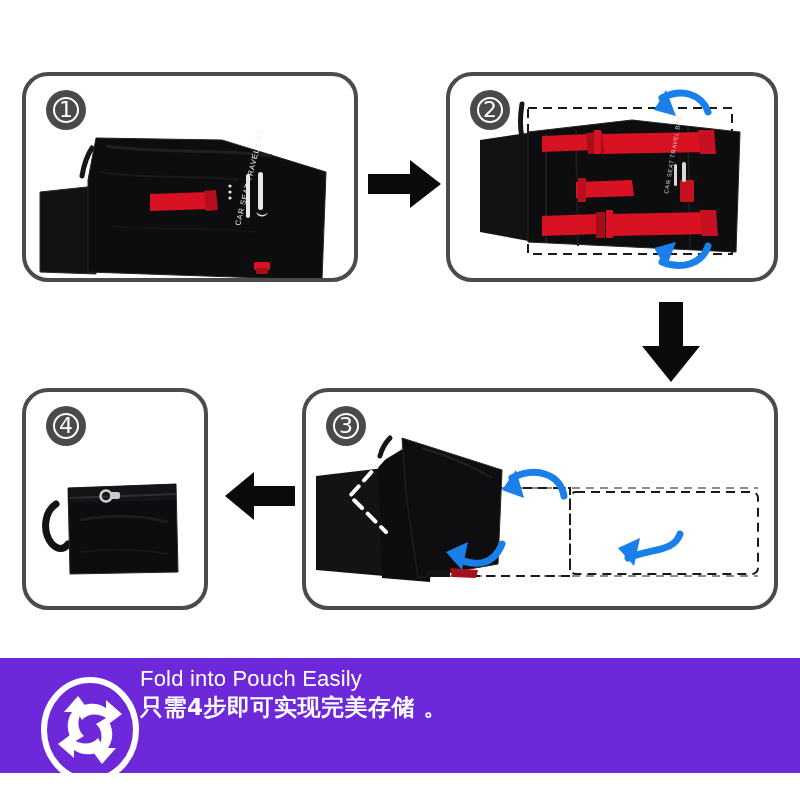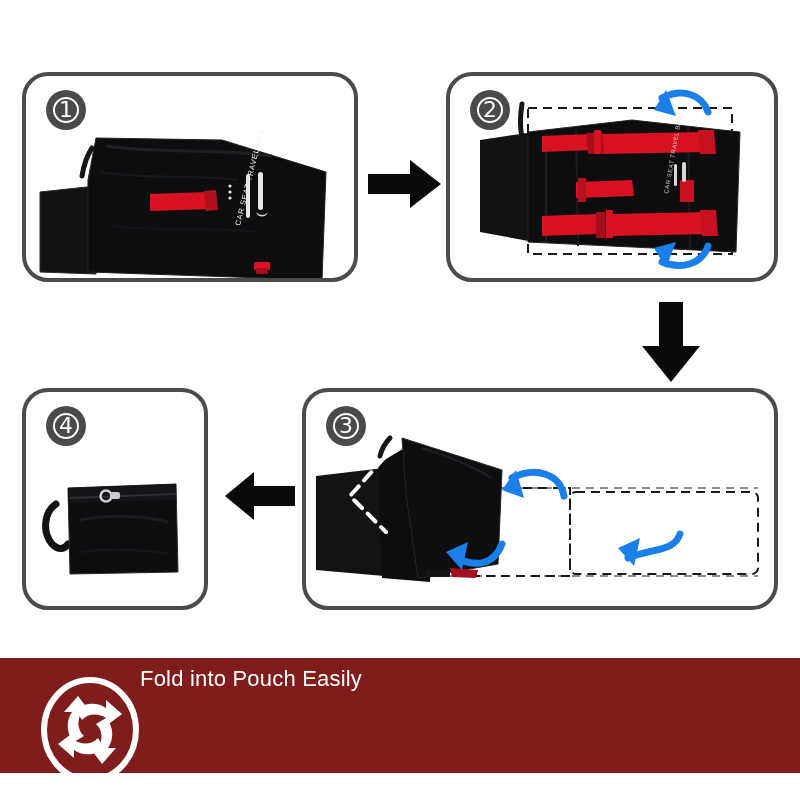--- a/index.html
+++ b/index.html
@@ -75,21 +75,21 @@
   }
 
   
   .big-arrow { position: absolute; }
 
   
   #footer {
     position: absolute;
     left: 0; top: 658px;
     width: 800px; height: 115px;
-    background: #7f1d1d;
+    background: #6d28d9;
     text-decoration: underline;
   }
   #footer-icon {
     position: absolute;
     left: 36px; top: 18px;
     width: 108px; height: 108px;
   }
   #footer-text {
     position: absolute;
     left: 140px; top: 8px;
@@ -305,17 +305,18 @@
         <path d="M76,46 C84,54 84,68 78,76 L86,76 L72,92 L60,76 L68,76 C73,69 73,58 66,52 Z" transform="translate(-6,-4)"></path>
 
         <path d="M68,76 C60,84 46,84 38,78 L38,86 L22,72 L38,60 L38,68 C45,73 56,73 62,66 Z" transform="translate(0,-4)"></path>
 
         <path d="M32,62 C24,54 24,40 30,32 L22,32 L36,16 L48,32 L40,32 C35,39 35,50 42,56 Z" transform="translate(6,4)"></path>
       </g>
     </svg>
 
     <div id="footer-text">
       <div class="f-en">Fold into Pouch Easily</div>
+      <div class="f-cn2">只需4步即可实现完美存储 。</div>
     </div>
 
   </div>
 
 </div>
 
 </body></html>

